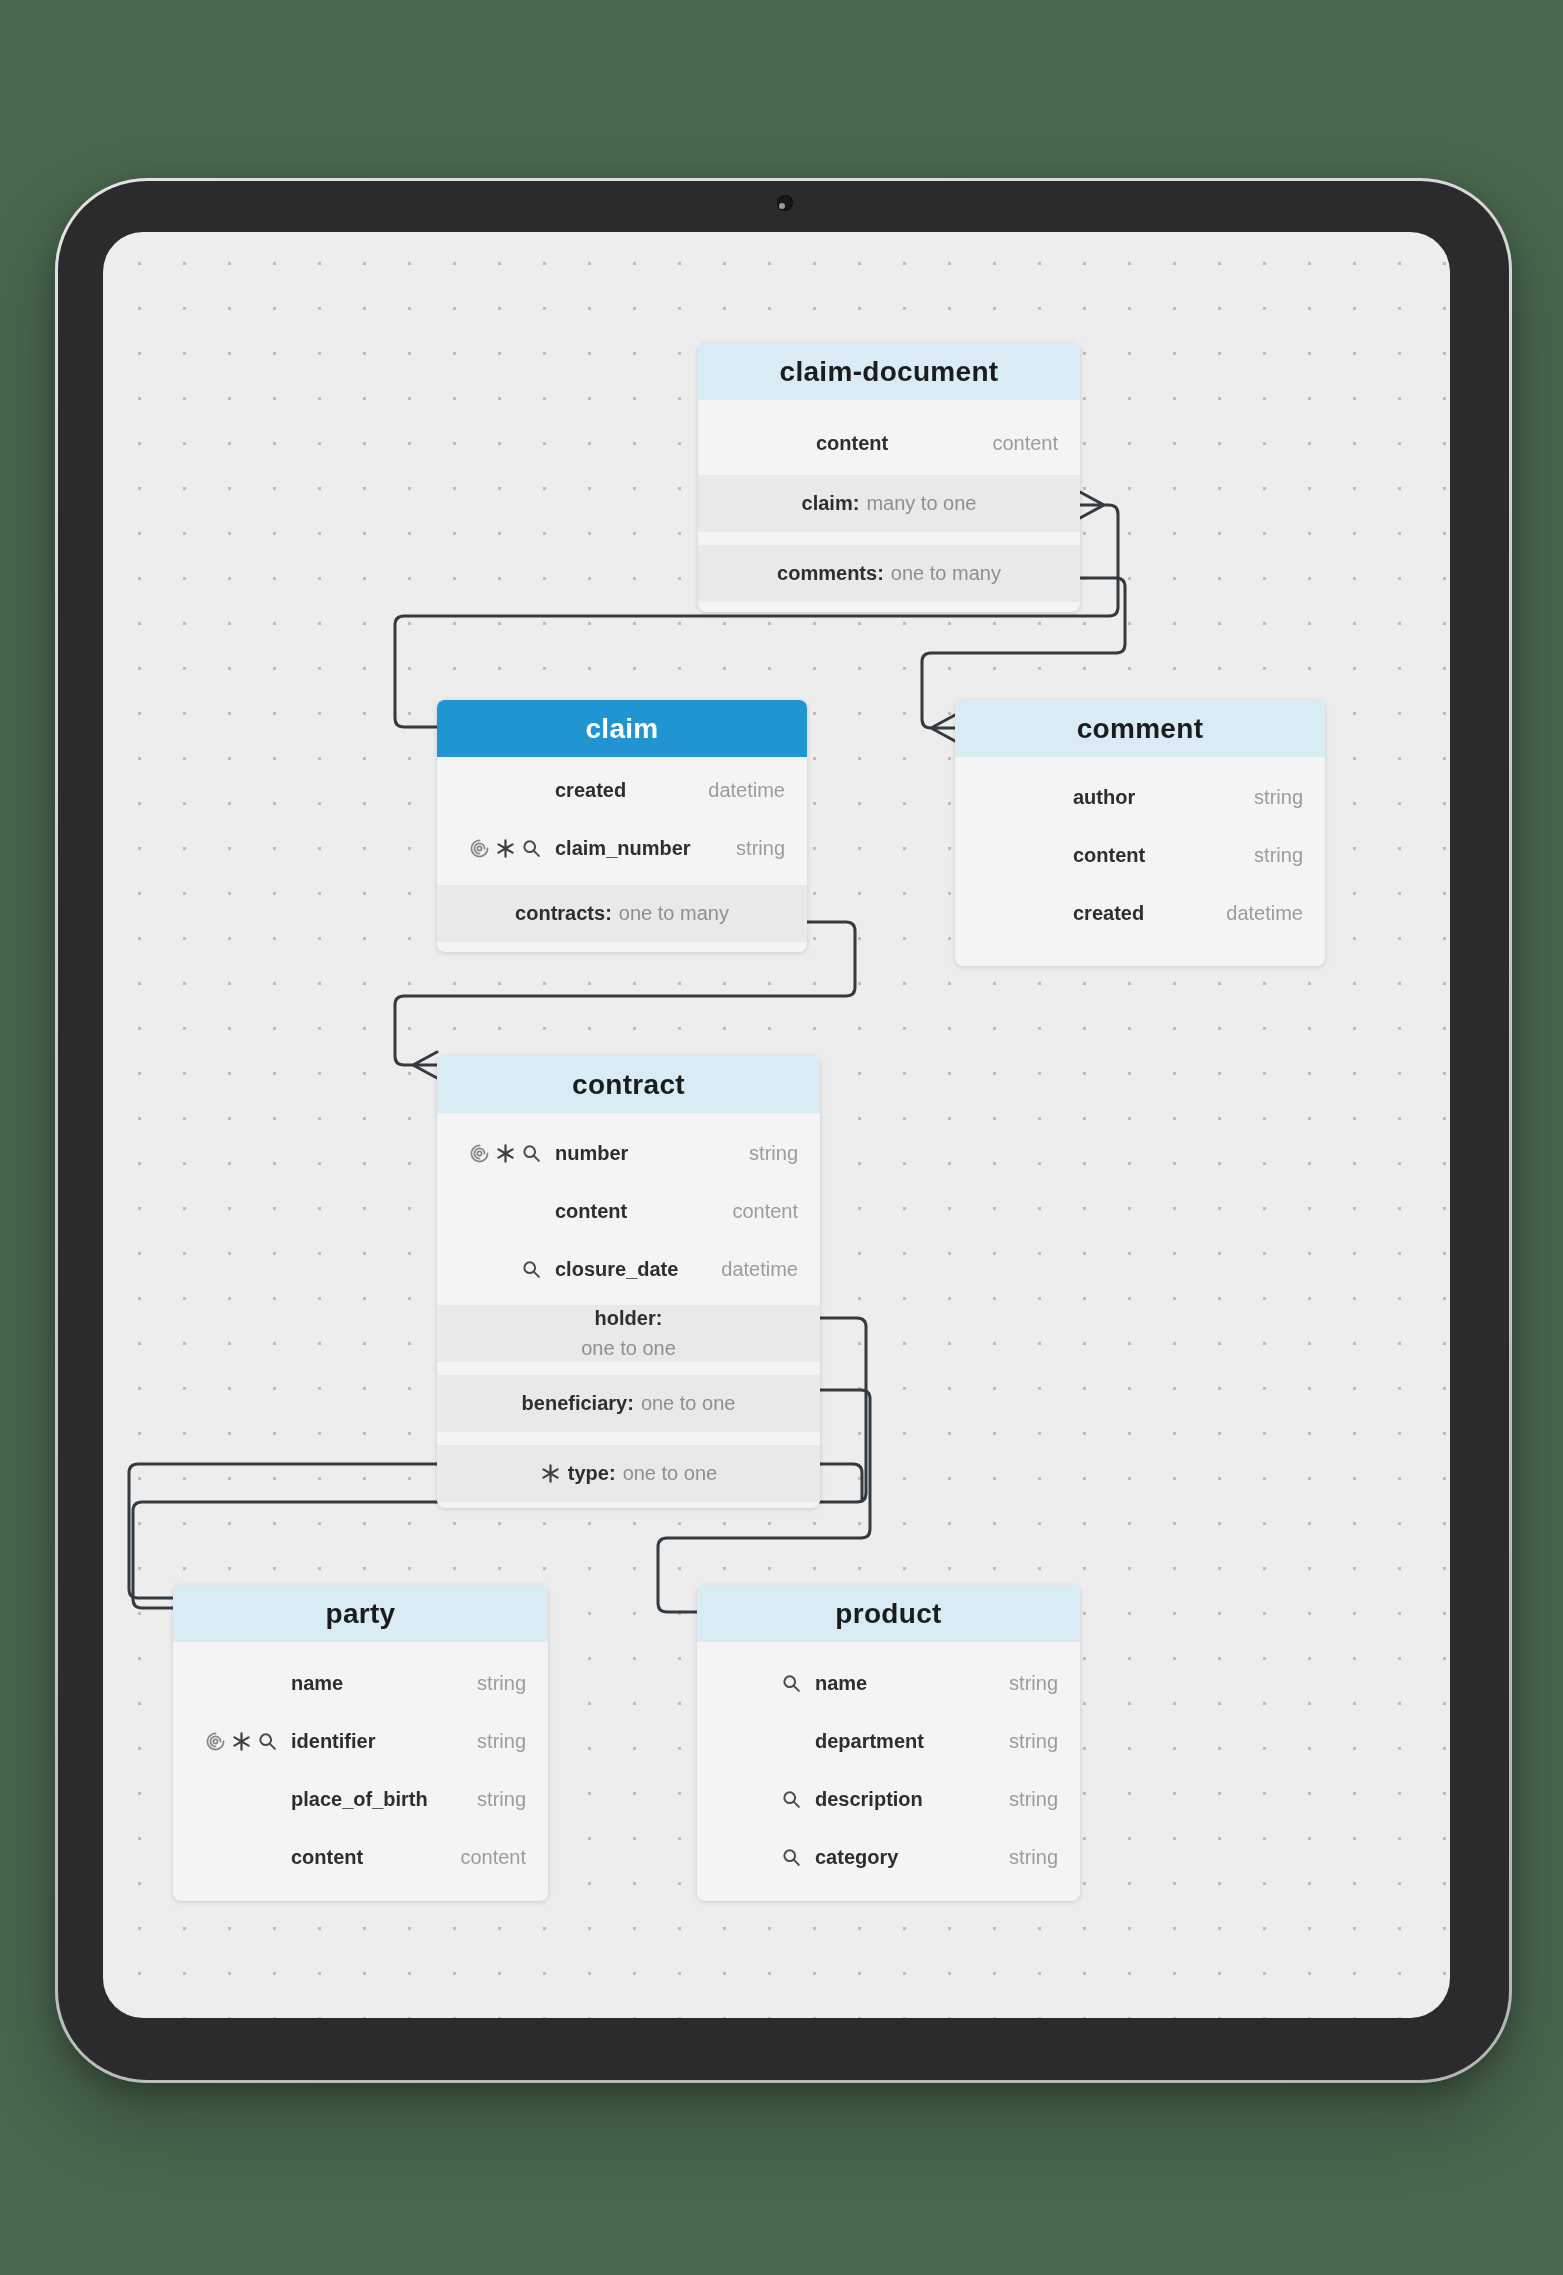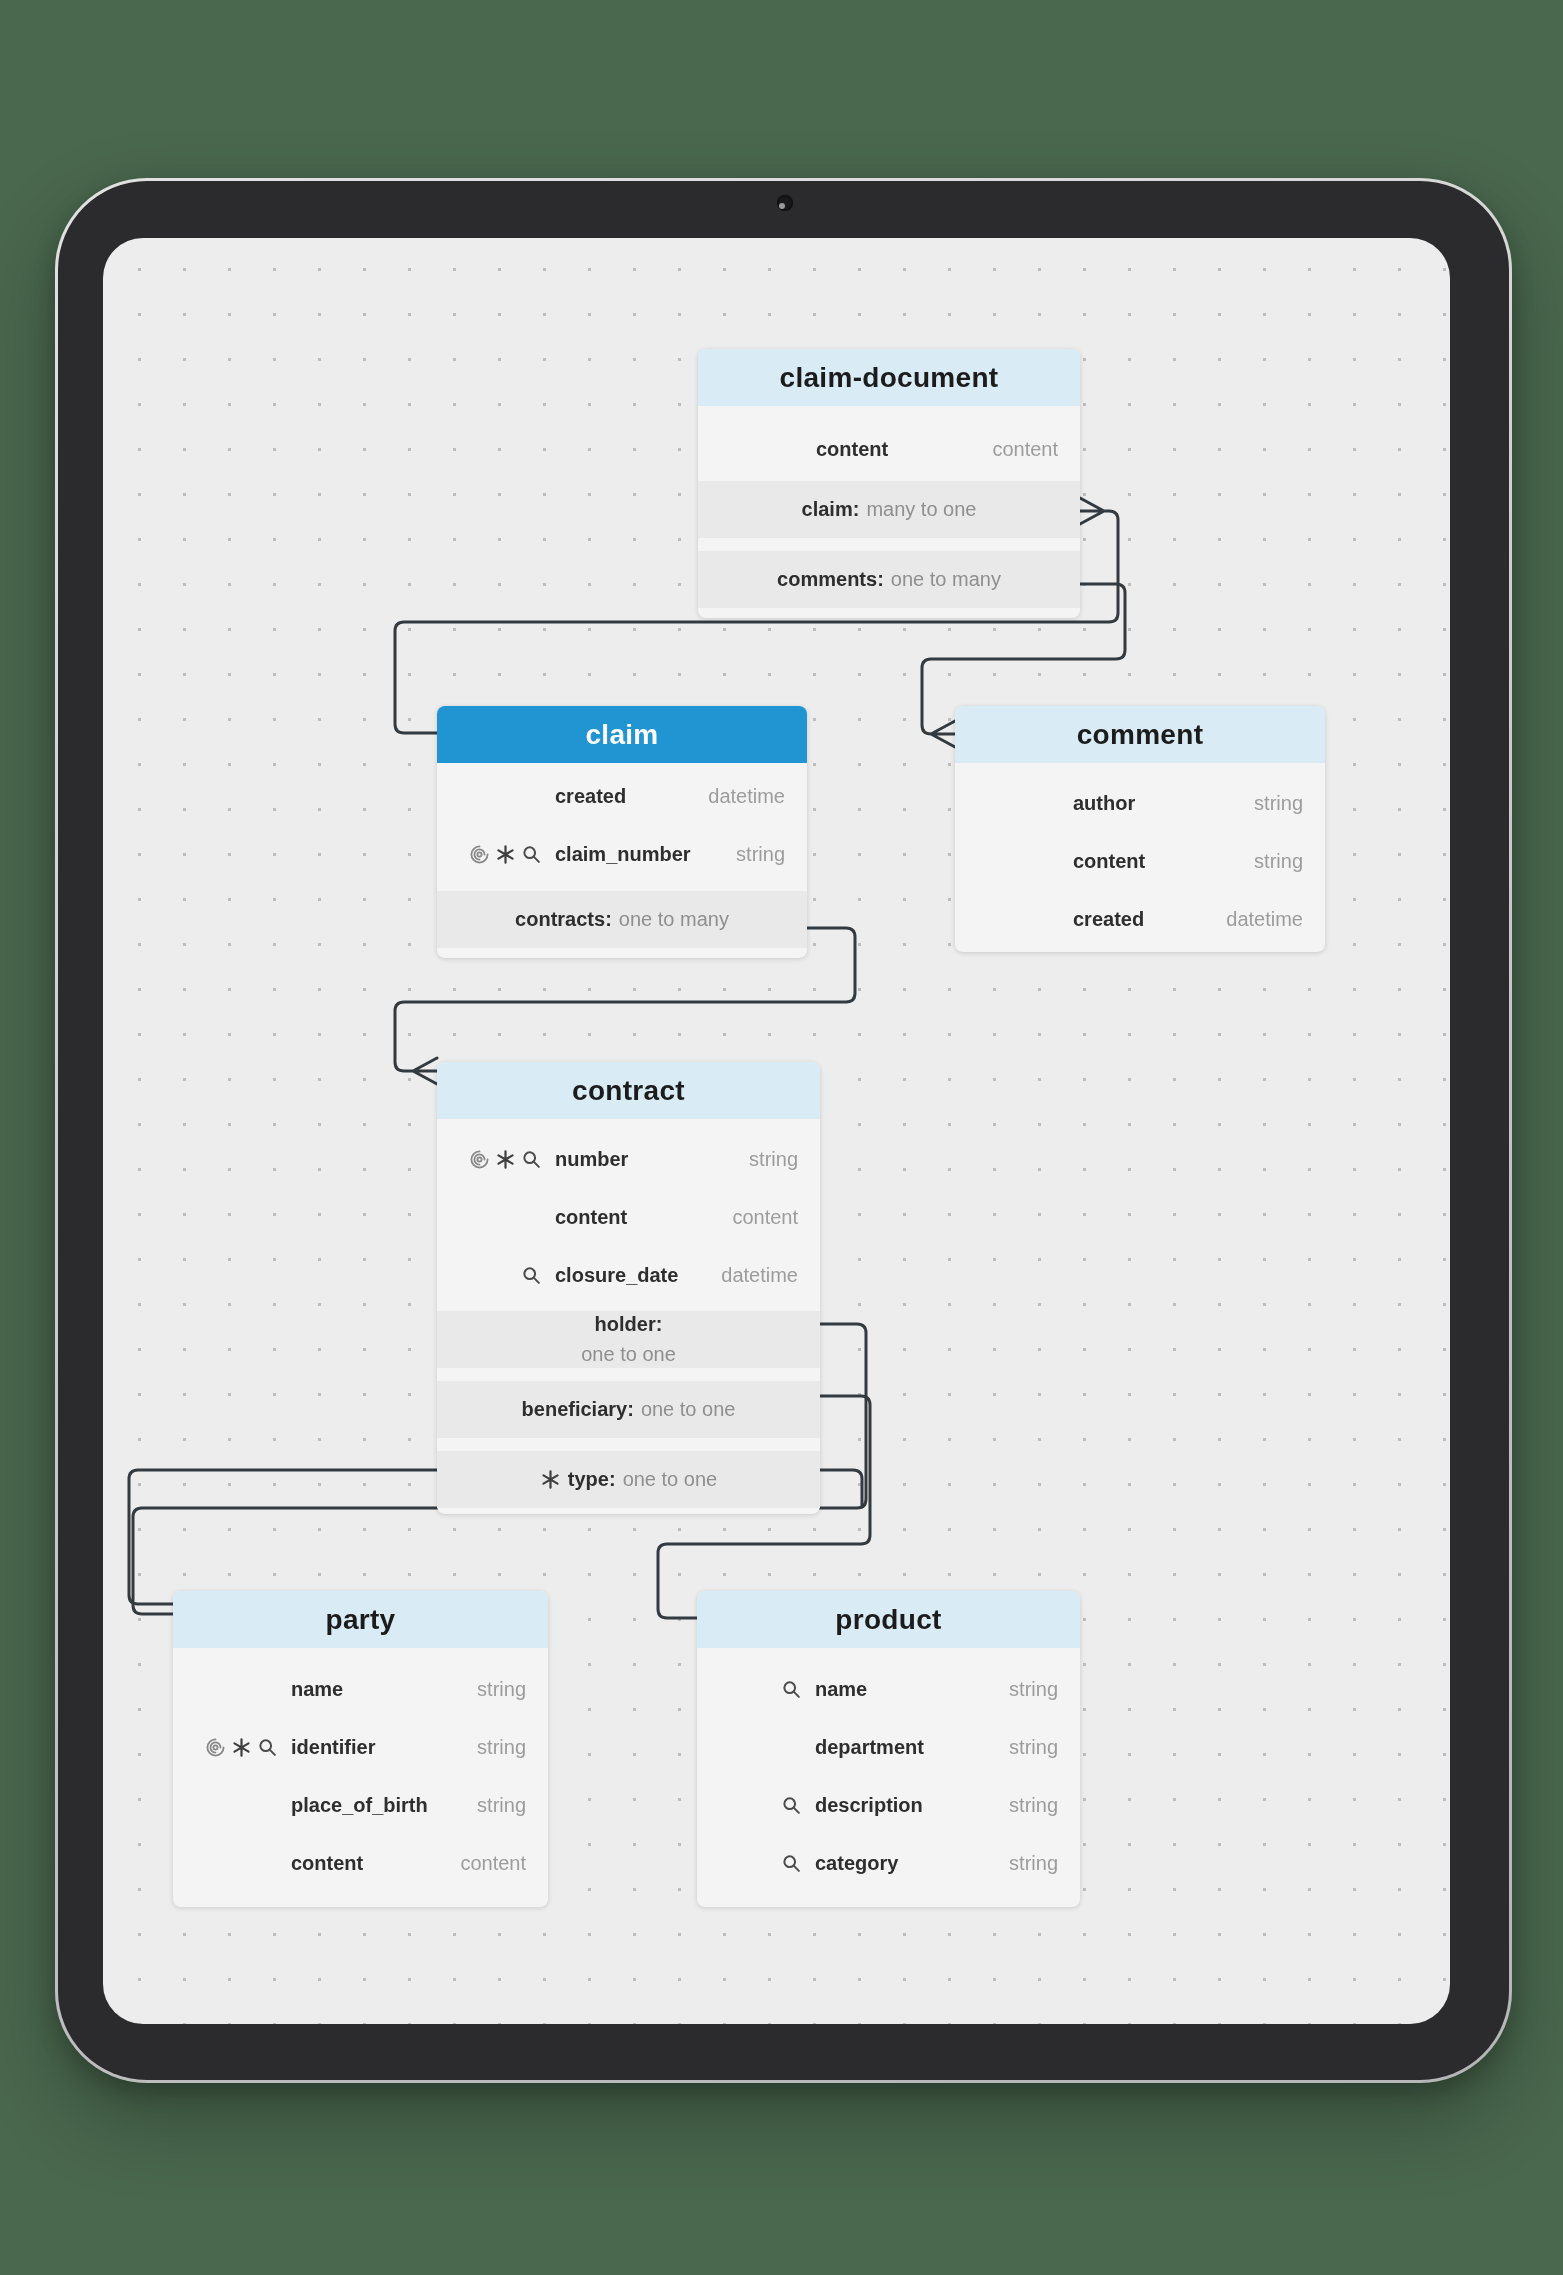--- a/index.html
+++ b/index.html
@@ -23,21 +23,21 @@
   }
   .camera{
     position:absolute;left:719px;top:14px;width:16px;height:16px;border-radius:50%;
     background:#19191b;box-shadow:inset 0 0 3px #000;
   }
   .camera .glint{
     position:absolute;left:2px;top:8px;width:6px;height:6px;border-radius:50%;
     background:#9a9a9a;
   }
   .screen{
-    position:absolute;left:45px;top:57px;width:1347px;height:1786px;
+    position:absolute;left:45px;top:51px;width:1347px;height:1786px;
     border-radius:40px;background:#ededed;overflow:hidden;
   }
   .dots{
     position:absolute;inset:0;
     background-image:radial-gradient(circle,rgba(150,150,150,.55) 1.6px,transparent 1.9px);
     background-size:45px 45px;background-position:14px 9px;
   }
   
   .diagram-root{position:absolute;left:-103px;top:-232px;width:1563px;height:2275px;}
   svg.edges{position:absolute;left:0;top:0;}
@@ -131,21 +131,21 @@
                   <div class="ftype">string</div>
                 </div>
                 <div class="rband" style="margin-top: 8px;">
                   <span class="rname">contracts</span>
                   <span class="rcard">one to many</span>
                 </div>
               </div>
             </div>
             <div class="entity" style="left: 955px; top: 700px; width: 370px;">
               <div class="entity-header">comment</div>
-              <div style="padding-top: 11px; padding-bottom: 4px;">
+              <div style="padding-top: 11px; padding-bottom: 24px;">
                 <div class="frow">
                   <div class="ficons"></div>
                   <div class="fname">author</div>
                   <div class="ftype">string</div>
                 </div>
                 <div class="frow">
                   <div class="ficons"></div>
                   <div class="fname">content</div>
                   <div class="ftype">string</div>
                 </div>

